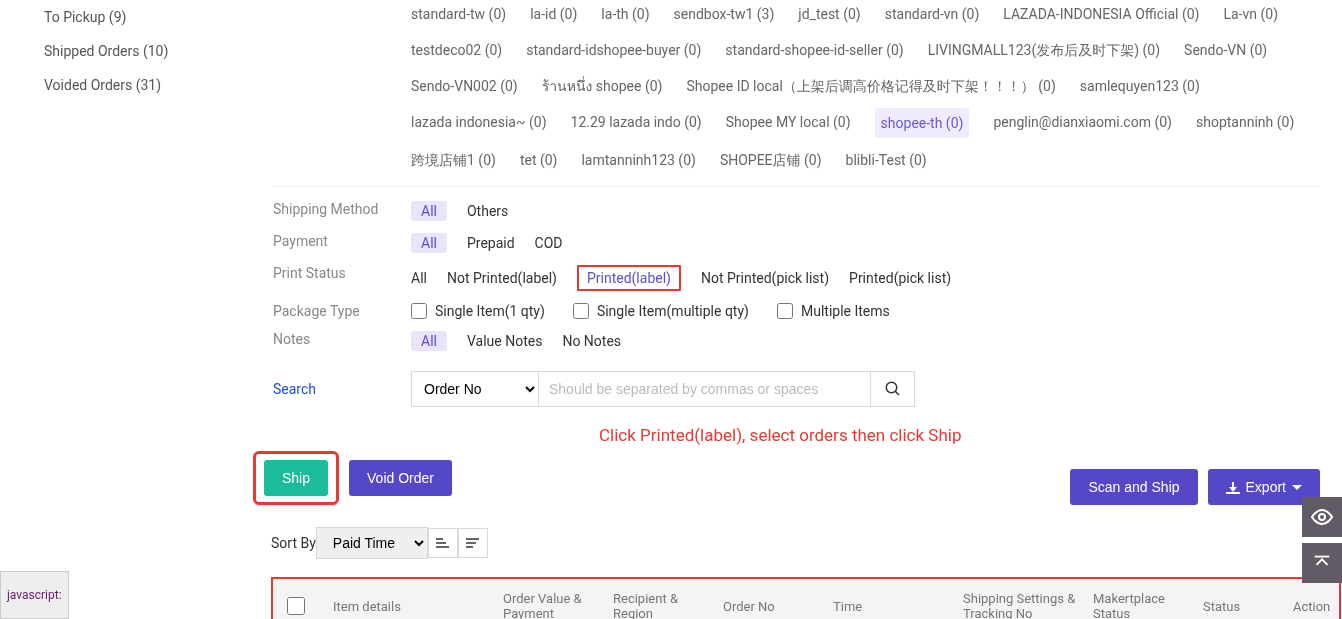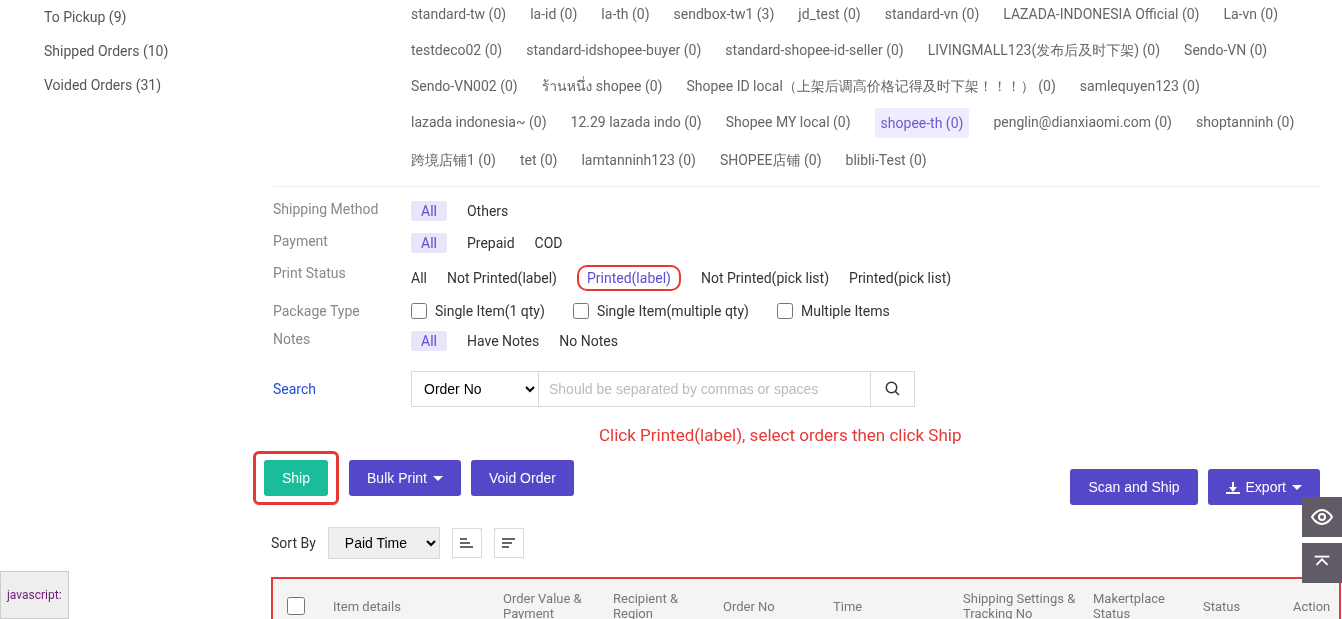--- a/index.html
+++ b/index.html
@@ -9,39 +9,39 @@
 .main{position:absolute;left:273px;top:0;right:22px}
 .store-row{display:flex;flex-wrap:wrap;gap:8px 24px;padding:0 0 0 138px;color:#666;font-size:14px;line-height:2}
 .store-item{white-space:nowrap;cursor:pointer}
 .store-item.sel{background:#f0ecff;color:#6a5acd;padding:1px 6px;border-radius:3px}
 .filter-block{margin-top:12px;padding-top:8px;border-top:1px solid #eee}
 .filter-row{display:flex;align-items:flex-start;padding:6px 0;font-size:14px}
 .filter-label{width:138px;color:#888}
 .filter-opts{display:flex;flex-wrap:wrap;gap:20px;align-items:center}
 .opt{cursor:pointer;color:#333}
 .opt.all-sel{background:#e9e5fb;color:#5a4ed1;padding:2px 10px;border-radius:3px}
-.opt.red-box{border:2px solid #e53935;padding:3px 8px;color:#5a4ed1;border-radius:10px}
+.opt.red-box{border:2px solid #e53935;padding:3px 8px;color:#5a4ed1;border-radius:1px}
 .cb{display:inline-flex;align-items:center;gap:8px;color:#333}
 .cb input{width:16px;height:16px}
 .search-row{display:flex;align-items:center;padding:14px 0;gap:0}
 .search-label{width:138px;color:#1d4ed8}
 .sel-box{height:36px;border:1px solid #d9d9d9;padding:0 8px;font-size:14px;background:#fff;width:128px}
 .search-input{height:36px;border:1px solid #d9d9d9;border-left:none;padding:1px 10px;font-size:14px;width:332px;color:#404040}
 .search-input::placeholder{color:#bbb}
 .search-btn{height:36px;width:44px;border:1px solid #d9d9d9;border-left:none;background:#fff;display:flex;align-items:center;justify-content:center;cursor:pointer}
 .instr{color:#e53935;font-size:17px;margin:4px 0 4px 326px}
 .actions-row{display:flex;align-items:flex-end;gap:10px;margin-top:6px;margin-left:-20px}
 .actions-left{display:flex;gap:10px;align-items:center}
 .actions-right{margin-left:auto;display:flex;gap:10px;align-items:center}
 .btn{height:36px;padding:0 18px;border:none;border-radius:3px;font-size:14px;cursor:pointer;display:inline-flex;align-items:center;gap:6px;color:#fff}
 .btn-green{background:#1abc9c}
 .btn-purple{background:#5448c8}
 .ship-wrap{border:3px solid #e53935;border-radius:6px;padding:6px 8px}
 .caret-down{width:0;height:0;border-left:5px solid transparent;border-right:5px solid transparent;border-top:5px solid #fff;display:inline-block}
-.sort-row{display:flex;align-items:center;gap:12px;margin-top:22px;margin-left:-2px}
+.sort-row{display:flex;align-items:center;margin-top:22px;margin-left:-2px}
 .sort-label{color:#333}
 .sort-sel{height:32px;border:1px solid #d9d9d9;padding:0 12px;font-size:14px;width:112px}
 .sort-icon-btn{width:30px;height:30px;border:1px solid #d9d9d9;background:#fff;display:inline-flex;align-items:center;justify-content:center;cursor:pointer}
 .table-head{margin-top:18px;background:#f4f4f4;padding:12px 14px;display:grid;grid-template-columns:36px 160px 100px 100px 100px 120px 120px 100px 80px 80px;align-items:center;color:#777;font-size:13px;gap:10px;border:2px solid #e53935;border-bottom:none;margin-left:-2px;width:1070px}
 .float-btns{position:absolute;right:0;bottom:36px;display:flex;flex-direction:column;gap:6px}
 .float-btn{width:40px;height:40px;background:#615b66;display:flex;align-items:center;justify-content:center;color:#fff;cursor:pointer}
 .js-tag{position:absolute;left:0;bottom:0;background:#eee;border:1px solid #ccc;padding:16px 6px;font-size:12px;color:#701a75}
 .dl-icon{display:inline-block;width:14px;height:14px;background:linear-gradient(#fff,#fff) center 2px/2px 8px no-repeat,linear-gradient(#fff,#fff) center bottom/14px 2px no-repeat;position:relative}
 .dl-icon::after{content:"";position:absolute;left:50%;top:7px;transform:translateX(-50%);border-left:4px solid transparent;border-right:4px solid transparent;border-top:5px solid #fff}
 </style>
@@ -126,21 +126,21 @@
         <label class="cb">
             <input type="checkbox" style="">
             <span>Multiple Items</span>
           </label>
       </div>
     </div>
     <div class="filter-row">
       <div class="filter-label">Notes</div>
       <div class="filter-opts">
         <span class="opt all-sel">All</span>
-        <span class="opt">Have Notes</span>
+        <span class="opt">Value Notes</span>
         <span class="opt">No Notes</span>
       </div>
     </div>
   </div>
 
   <div class="search-row">
     <div class="search-label">Search</div>
     <select class="sel-box"><option>Order No</option></select>
     <input class="search-input" placeholder="Should be separated by commas or spaces" style="">
     <button class="search-btn">
@@ -151,24 +151,20 @@
     </button>
   </div>
 
   <div class="instr">Click Printed(label), select orders then click Ship</div>
 
   <div class="actions-row">
     <div class="actions-left">
       <span class="ship-wrap">
         <button class="btn btn-green">Ship</button>
       </span>
-      <button class="btn btn-purple">
-          <span>Bulk Print</span>
-          <span class="caret-down"></span>
-        </button>
       <button class="btn btn-purple">Void Order</button>
     </div>
     <div class="actions-right">
       <button class="btn btn-purple">Scan and Ship</button>
       <button class="btn btn-purple">
           <span class="dl-icon"></span>
           <span>Export</span>
           <span class="caret-down"></span>
         </button>
     </div>

